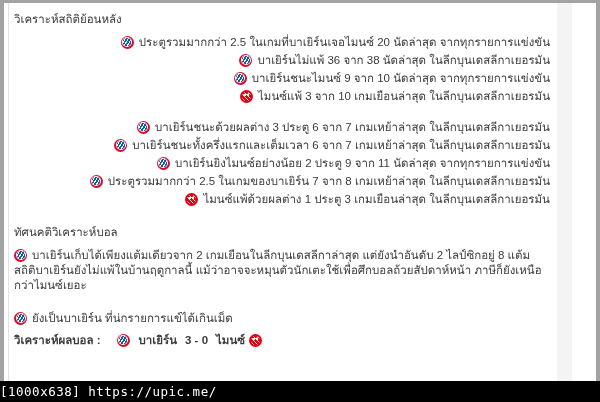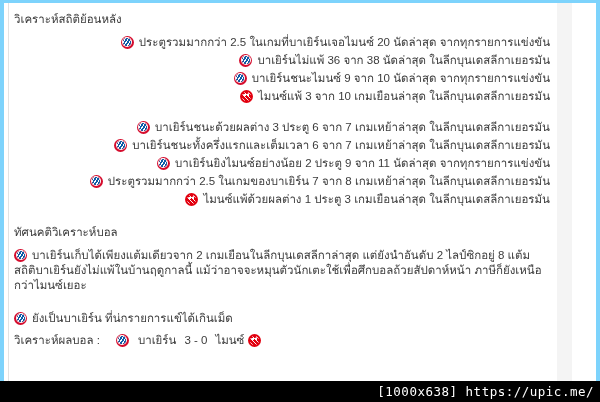--- a/index.html
+++ b/index.html
@@ -1,17 +1,17 @@
 <!DOCTYPE html>
 <html><head>
 <meta charset="utf-8">
 <style>
   html,body{margin:0;padding:0;background:#222;}
   *{box-sizing:border-box;}
-  .frame{position:relative;width:600px;height:402px;background:#7dd3fc;padding:3px 4px 16px 4px;
+  .frame{position:relative;width:600px;height:402px;background:#a3a3a3;padding:3px 4px 16px 4px;
          font-family:"Liberation Sans","DejaVu Sans",sans-serif;}
   .page{position:relative;width:592px;height:378px;background:#fff;overflow:hidden;}
   .v-rule{position:absolute;left:4px;top:0;bottom:0;width:1px;background:#e2e2e2;}
   .right-strip{position:absolute;right:24px;top:0;bottom:0;width:15px;background:#f4f4f4;}
   .content{position:relative;padding:7px 46px 0 10px;color:#3b3b3b;font-size:11.5px;line-height:15px;}
   .heading{margin:2px 0 8px 0;}
   .bullet{margin:0 0 3px 0;text-align:right;}
   .group-gap{height:13px;}
   .icon{display:inline-block;width:13px;height:13px;border-radius:50%;vertical-align:-2.5px;
         position:relative;margin-right:5px;}
@@ -20,26 +20,26 @@
         border-radius:50%;box-shadow:0 0 0 1px #fff;
         background:repeating-linear-gradient(120deg,#0a5ca8 0 1.7px,#ffffff 1.7px 2.7px);}
   .icon.mainz{background:#e2000f;}
   .icon.mainz::after{content:"";position:absolute;left:2px;top:2px;width:9px;height:9px;border-radius:50%;
         background:
           radial-gradient(circle at 30% 32%,#fff 0 1.2px,transparent 1.4px),
           radial-gradient(circle at 68% 30%,#fff 0 1.2px,transparent 1.4px),
           repeating-linear-gradient(45deg,transparent 0 1.9px,rgba(255,255,255,.95) 1.9px 2.7px);}
   .para{margin:0 0 5px 0;}
   .conclusion{margin:0 0 7px 0;}
-  .prediction{margin:0 0 16px 0;}
+  .prediction{margin:0 0 16px 0;font-weight:bold;}
   .prediction .pred-label{margin-right:16px;}
   .prediction .team{margin:0 4px;}
   .prediction .score{margin:0 4px;}
   .watermark-bar{position:absolute;left:0;right:0;bottom:0;height:21px;background:#000;
-                 display:flex;align-items:center;justify-content:flex-end;padding-right:6px;}
+                 display:flex;align-items:center;justify-content:flex-start;padding-right:6px;}
   .watermark-text{color:#fff;font-family:"DejaVu Sans Mono","Liberation Mono",monospace;
                   font-size:12.5px;letter-spacing:.5px;}
 </style>
 </head>
 <body>
 
 <div class="frame">
   <div class="page">
     <div class="v-rule"></div>
     <div class="right-strip"></div>

